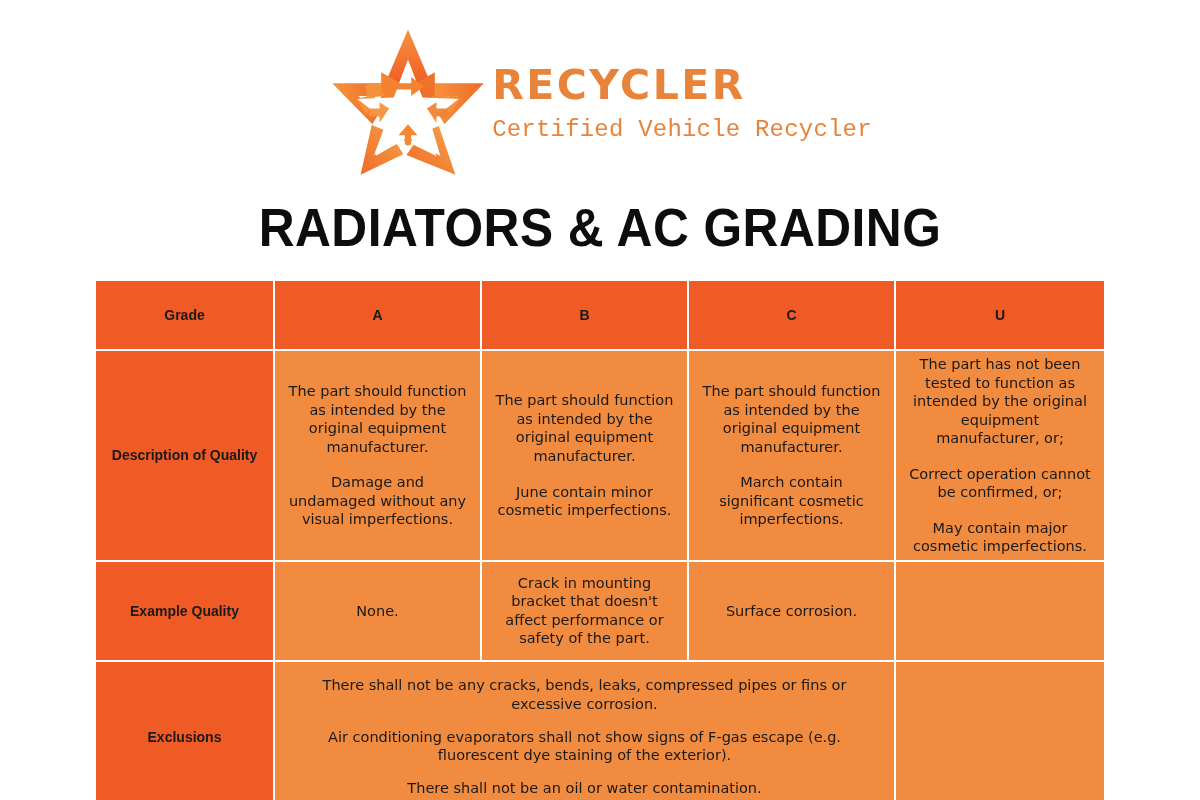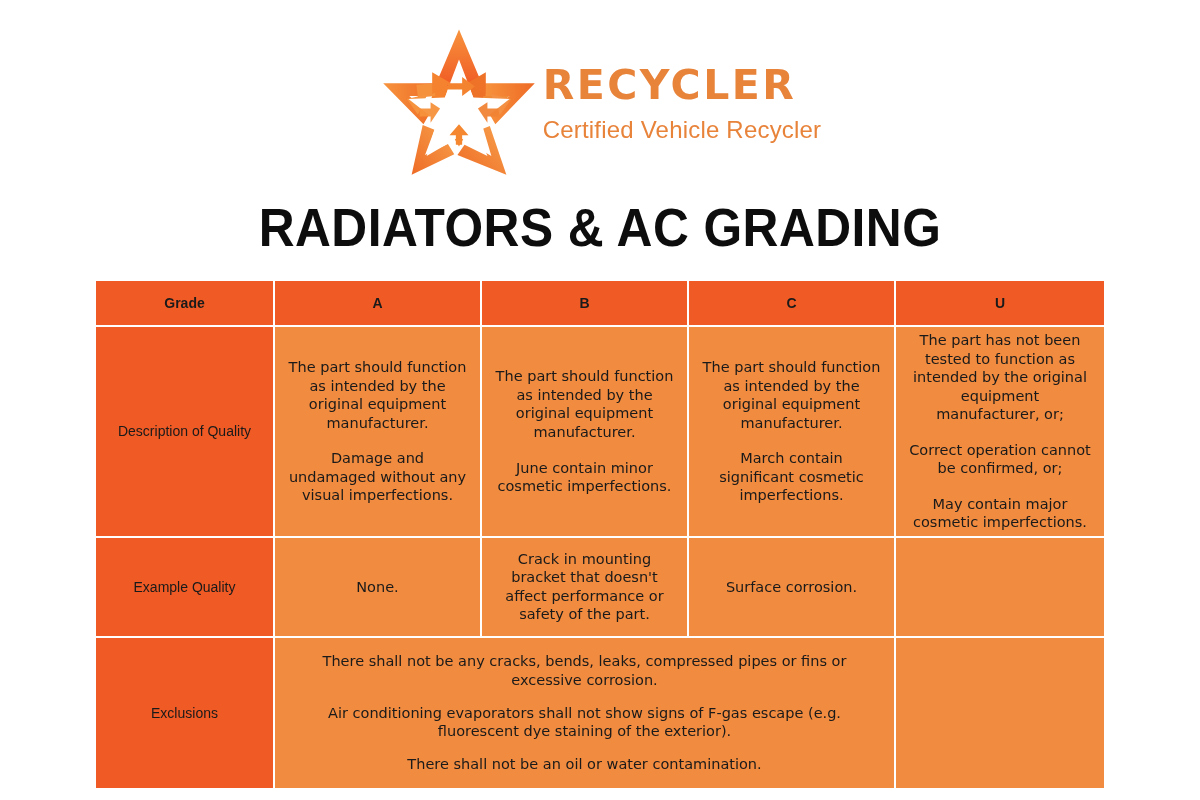--- a/index.html
+++ b/index.html
@@ -44,21 +44,21 @@
   }
   .logo-title {
     font-family: "DejaVu Sans", sans-serif;
     font-size: 41px;
     font-weight: bold;
     letter-spacing: 2.5px;
     color: #E8833A;
     line-height: 1;
   }
   .logo-sub {
-    font-family: Liberation Sans, sans-serif;
+    font-family: Liberation Mono, monospace;
     font-size: 24px;
     font-weight: normal;
     color: #E8833A;
     line-height: 1;
     margin-top: 12px;
     letter-spacing: 0.2px;
   }
 
   
   .page-title {
@@ -80,21 +80,21 @@
     position: absolute;
     left: 96px;
     top: 281px;
     width: 1008px;
     border-collapse: separate;
     border-spacing: 0;
     table-layout: fixed;
   }
   .grading-table td, .grading-table th {
     vertical-align: middle;
-    padding: 0;
+    padding: 12px;
     border-right: 2px solid #ffffff;
     border-bottom: 2px solid #ffffff;
     color: #1a1a1a;
   }
   .grading-table td:last-child, .grading-table th:last-child {
     border-right: none;
   }
   .grading-table tr:last-child td {
     border-bottom: none;
   }
@@ -108,21 +108,21 @@
     font-family: "Liberation Sans", sans-serif;
   }
   th.col-head-grade {
     background: #F05A24;
   }
 
   td.row-label {
     background: #F05A24;
     text-align: center;
     font-size: 14px;
-    font-weight: normal;
+    font-weight: bold;
     font-family: "Liberation Sans", sans-serif;
   }
 
   td.cell {
     background: #F18B3F;
     text-align: center;
     font-size: 14.5px;
     line-height: 1.28;
     font-family: "DejaVu Sans", sans-serif;
     padding: 4px 12px;

